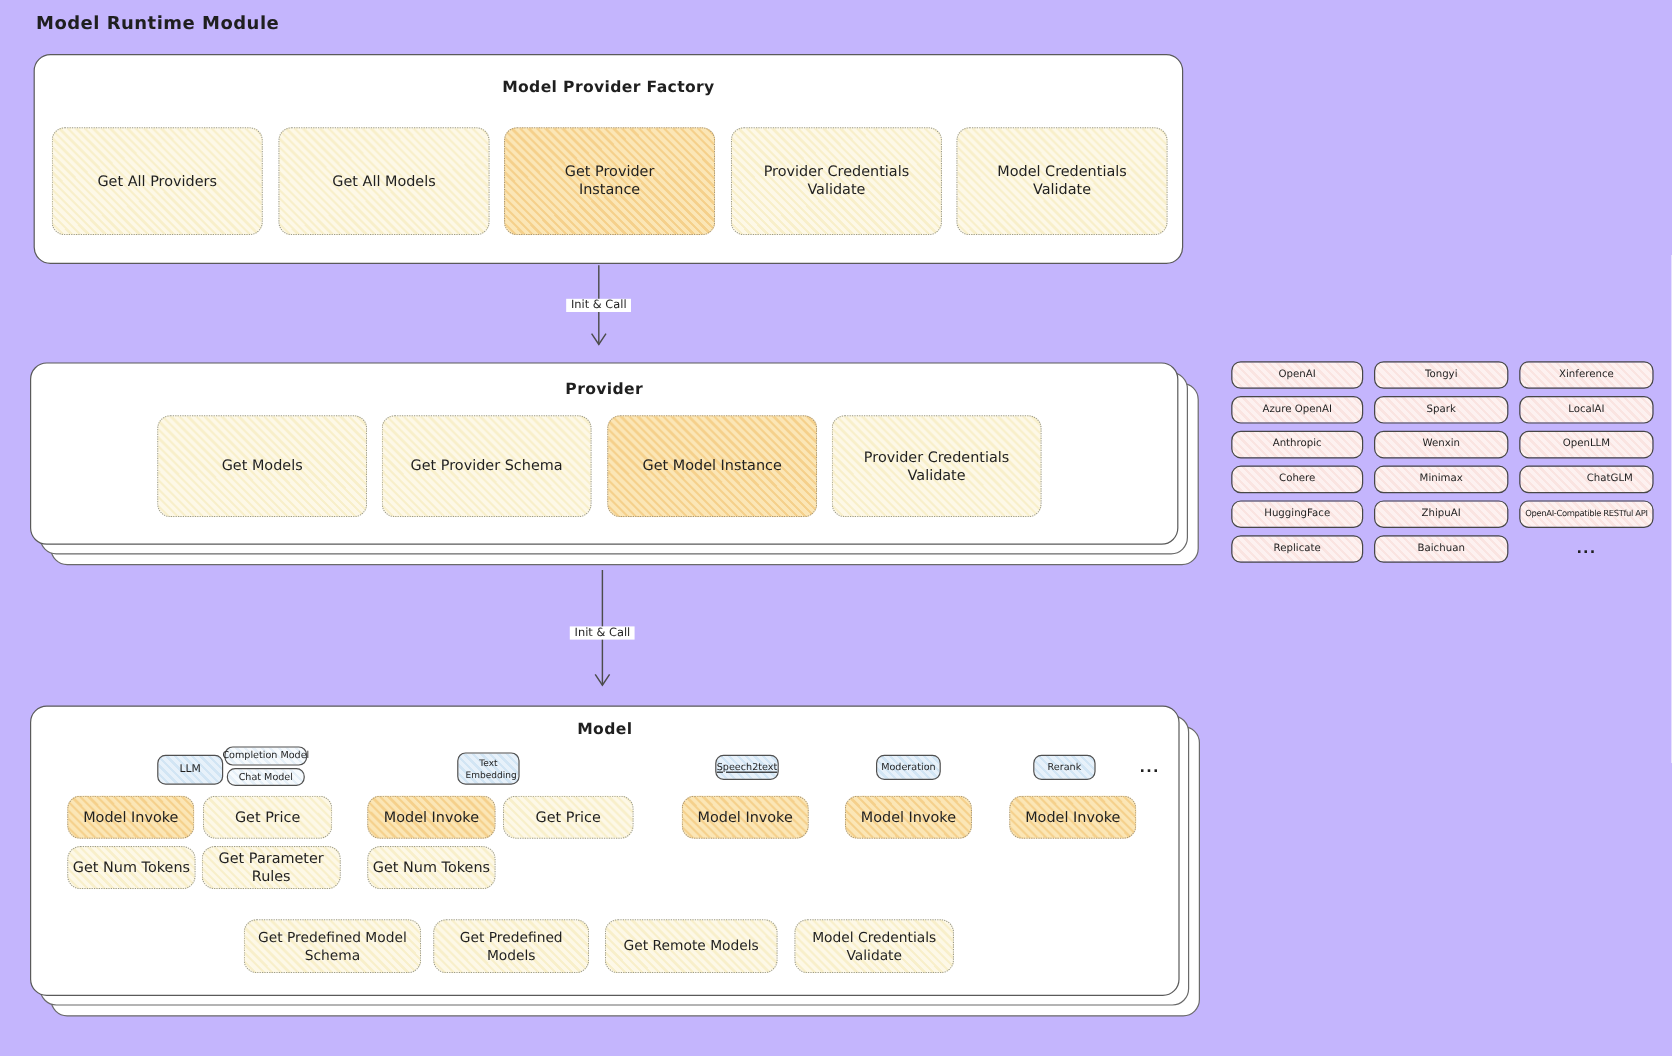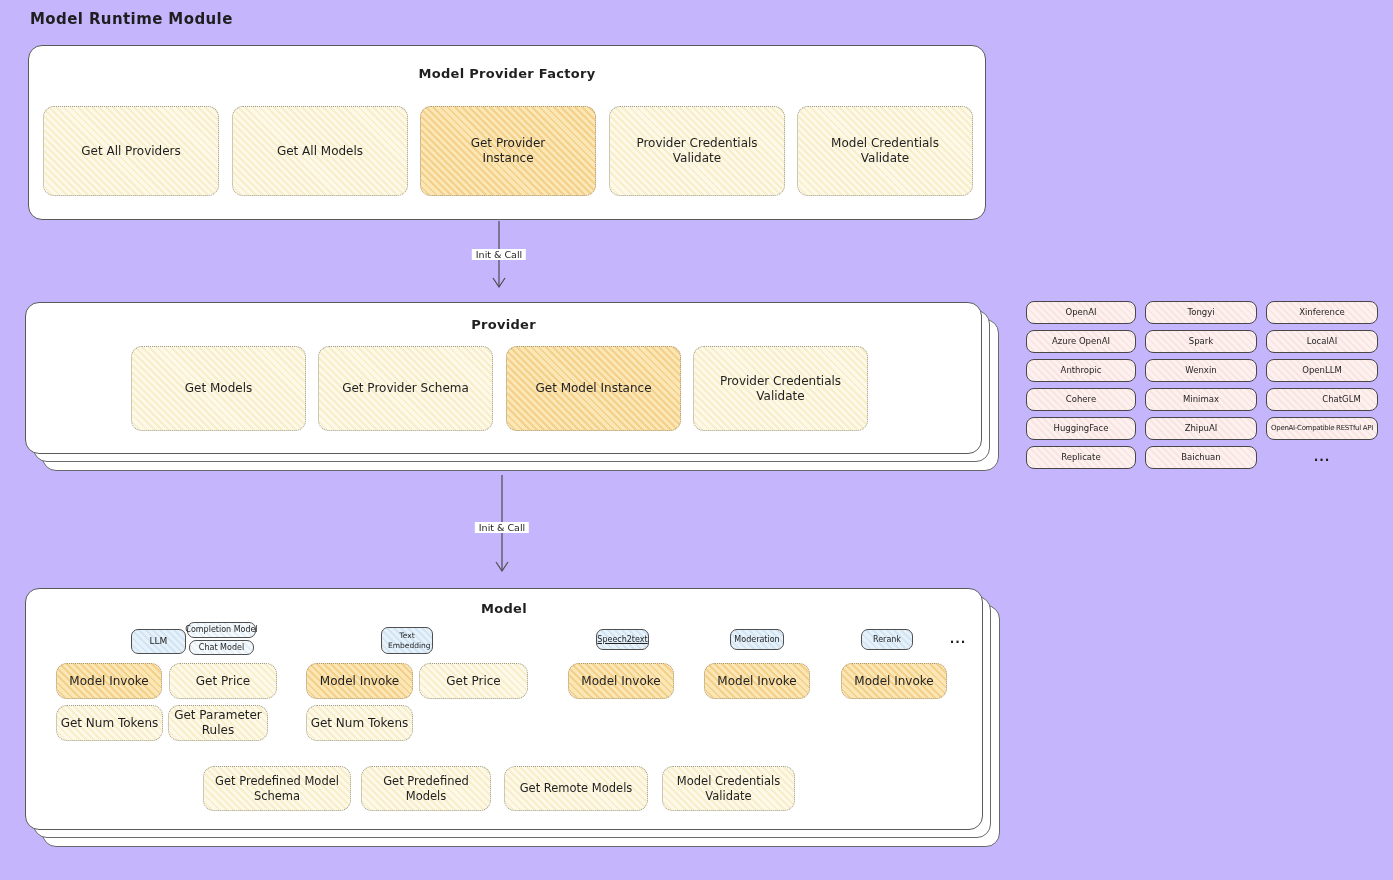--- a/index.html
+++ b/index.html
@@ -175,21 +175,21 @@
         </div>
       <div class="el o" style="left:30px;top:74px;width:106px;height:36px;">
         <span>Model Invoke</span>
         </div>
       <div class="el y" style="left:143px;top:74px;width:108px;height:36px;">
         <span>Get Price</span>
         </div>
       <div class="el y" style="left:30px;top:116px;width:107px;height:36px;">
         <span>Get Num Tokens</span>
         </div>
-      <div class="el y" style="left:142px;top:116px;width:100px;height:36px;">
+      <div class="el y" style="left:142px;top:116px;width:116px;height:36px;">
         <span>Get Parameter Rules</span>
         </div>
 
       <div class="el b" style="left:355px;top:38px;width:52px;height:27px;font-size:7.5px;">
         <span style="width:38px;">Text Embedding</span>
         </div>
       <div class="el o" style="left:280px;top:74px;width:107px;height:36px;">
         <span>Model Invoke</span>
         </div>
       <div class="el y" style="left:393px;top:74px;width:109px;height:36px;">

